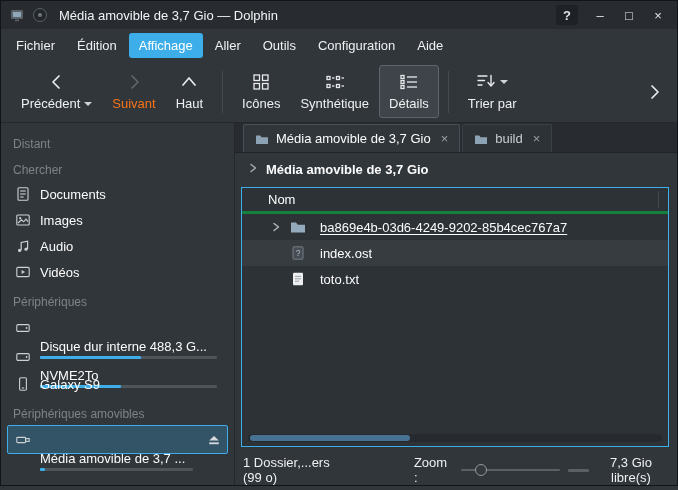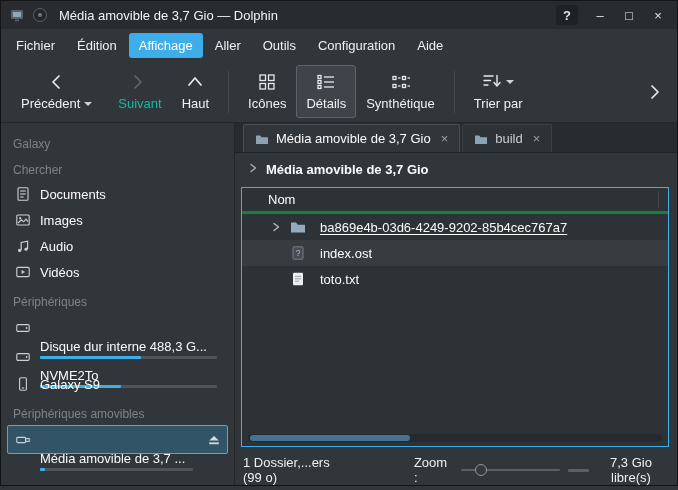--- a/index.html
+++ b/index.html
@@ -18,21 +18,21 @@
   .menubar { flex: 0 0 32px; display: flex; align-items: center; padding: 0 5px; gap: 2px; }
   .menu-item { padding: 5px 10px; border-radius: 3px; color: #eff0f1; }
   .menu-item.active { background: #3daee9; color: #fff; }
 
   
   .toolbar { flex: 0 0 62px; display: flex; align-items: center; padding: 0 10px; border-bottom: 1px solid #24282b; }
   .tool-btn { display: flex; flex-direction: column; align-items: center; justify-content: center; gap: 4px; padding: 6px 9px; border: 1px solid transparent; border-radius: 3px; }
   .tool-btn .t-icon-row { display: flex; align-items: center; gap: 4px; height: 20px; }
   .tool-btn .t-label { font-size: 13px; color: #eff0f1; display: flex; align-items: center; gap: 4px; white-space: nowrap; }
   .tool-btn.checked { background: #3e444a; border-color: #5d656c; }
-  .tool-btn.disabled .t-label { color: #14b8a6; margin-left: 6px; }
+  .tool-btn.disabled .t-label { color: #f97316; }
   .tool-sep { width: 1px; height: 42px; background: #434a50; margin: 0 9px; }
   .caret-down { width: 0; height: 0; border-left: 4px solid transparent; border-right: 4px solid transparent; border-top: 4px solid #cfd3d6; }
   .toolbar-overflow { margin-left: auto; display: flex; align-items: center; padding: 2px; }
 
   
   .body-row { flex: 1; display: flex; min-height: 0; }
 
   
   .sidebar { flex: 0 0 234px; width: 234px; border-right: 1px solid #24282b; padding-top: 4px; overflow: hidden; }
   .side-header { color: #7c8488; font-size: 12px; margin: 10px 12px 2px 12px; height: 16px; white-space: nowrap; }
@@ -155,52 +155,52 @@
             <rect x="3" y="3" width="5.5" height="5.5"></rect>
             <rect x="11.5" y="3" width="5.5" height="5.5"></rect>
             <rect x="3" y="11.5" width="5.5" height="5.5"></rect>
             <rect x="11.5" y="11.5" width="5.5" height="5.5"></rect>
           </svg>
       </span>
       <span class="t-label">
           <span>Icônes</span>
         </span>
     </div>
-    <div class="tool-btn checked">
-      <span class="t-icon-row">
-        <svg width="20" height="20" viewBox="0 0 20 20" fill="none" stroke="#e8eaec" stroke-width="1.3">
-            <rect x="2" y="3.5" width="3" height="3"></rect>
-            <line x1="8" y1="5" x2="18" y2="5"></line>
-            <rect x="2" y="8.5" width="3" height="3"></rect>
-            <line x1="8" y1="10" x2="18" y2="10"></line>
-            <rect x="2" y="13.5" width="3" height="3"></rect>
-            <line x1="8" y1="15" x2="18" y2="15"></line>
-          </svg>
-      </span>
-      <span class="t-label">
-          <span>Détails</span>
-        </span>
-    </div>
     <div class="tool-btn">
       <span class="t-icon-row">
         <svg width="20" height="20" viewBox="0 0 20 20" fill="none" stroke="#e8eaec" stroke-width="1.3">
             <rect x="2" y="4.5" width="3" height="3"></rect>
             <line x1="7" y1="6" x2="9.5" y2="6"></line>
             <rect x="2" y="12.5" width="3" height="3"></rect>
             <line x1="7" y1="14" x2="9.5" y2="14"></line>
             <rect x="11.5" y="4.5" width="3" height="3"></rect>
             <line x1="16.5" y1="6" x2="19" y2="6"></line>
             <rect x="11.5" y="12.5" width="3" height="3"></rect>
             <line x1="16.5" y1="14" x2="19" y2="14"></line>
           </svg>
       </span>
       <span class="t-label">
           <span>Synthétique</span>
         </span>
     </div>
+    <div class="tool-btn checked">
+      <span class="t-icon-row">
+        <svg width="20" height="20" viewBox="0 0 20 20" fill="none" stroke="#e8eaec" stroke-width="1.3">
+            <rect x="2" y="3.5" width="3" height="3"></rect>
+            <line x1="8" y1="5" x2="18" y2="5"></line>
+            <rect x="2" y="8.5" width="3" height="3"></rect>
+            <line x1="8" y1="10" x2="18" y2="10"></line>
+            <rect x="2" y="13.5" width="3" height="3"></rect>
+            <line x1="8" y1="15" x2="18" y2="15"></line>
+          </svg>
+      </span>
+      <span class="t-label">
+          <span>Détails</span>
+        </span>
+    </div>
     <div class="tool-sep"></div>
     <div class="tool-btn">
       <span class="t-icon-row">
         <span>
           <svg width="20" height="20" viewBox="0 0 20 20" fill="none" stroke="#e8eaec" stroke-width="1.4" stroke-linecap="round" stroke-linejoin="round">
               <line x1="2" y1="5" x2="11" y2="5"></line>
               <line x1="2" y1="9.5" x2="8.5" y2="9.5"></line>
               <line x1="2" y1="14" x2="6" y2="14"></line>
               <line x1="15" y1="4.5" x2="15" y2="13.5"></line>
               <polyline points="12,11.5 15,15 18,11.5"></polyline>
@@ -215,21 +215,21 @@
     <div class="toolbar-overflow">
       <svg width="20" height="22" viewBox="0 0 20 22">
           <polyline points="7,5 13,11 7,17" fill="none" stroke="#e8eaec" stroke-width="1.7" stroke-linecap="round" stroke-linejoin="round"></polyline>
         </svg>
     </div>
   </div>
 
   <div class="body-row">
 
     <div class="sidebar">
-      <div class="side-header">Galaxy</div>
+      <div class="side-header">Distant</div>
 
       <div class="side-header">Chercher</div>
       <div class="side-item">
         <span class="s-icon">
           <svg width="16" height="16" viewBox="0 0 16 16" fill="none" stroke="#ccd1d5" stroke-width="1.1">
               <rect x="3" y="1.8" width="10" height="12.4" rx="1"></rect>
               <line x1="5.2" y1="5" x2="10.8" y2="5"></line>
               <line x1="5.2" y1="8" x2="10.8" y2="8"></line>
               <line x1="5.2" y1="11" x2="8.6" y2="11"></line>
             </svg>

